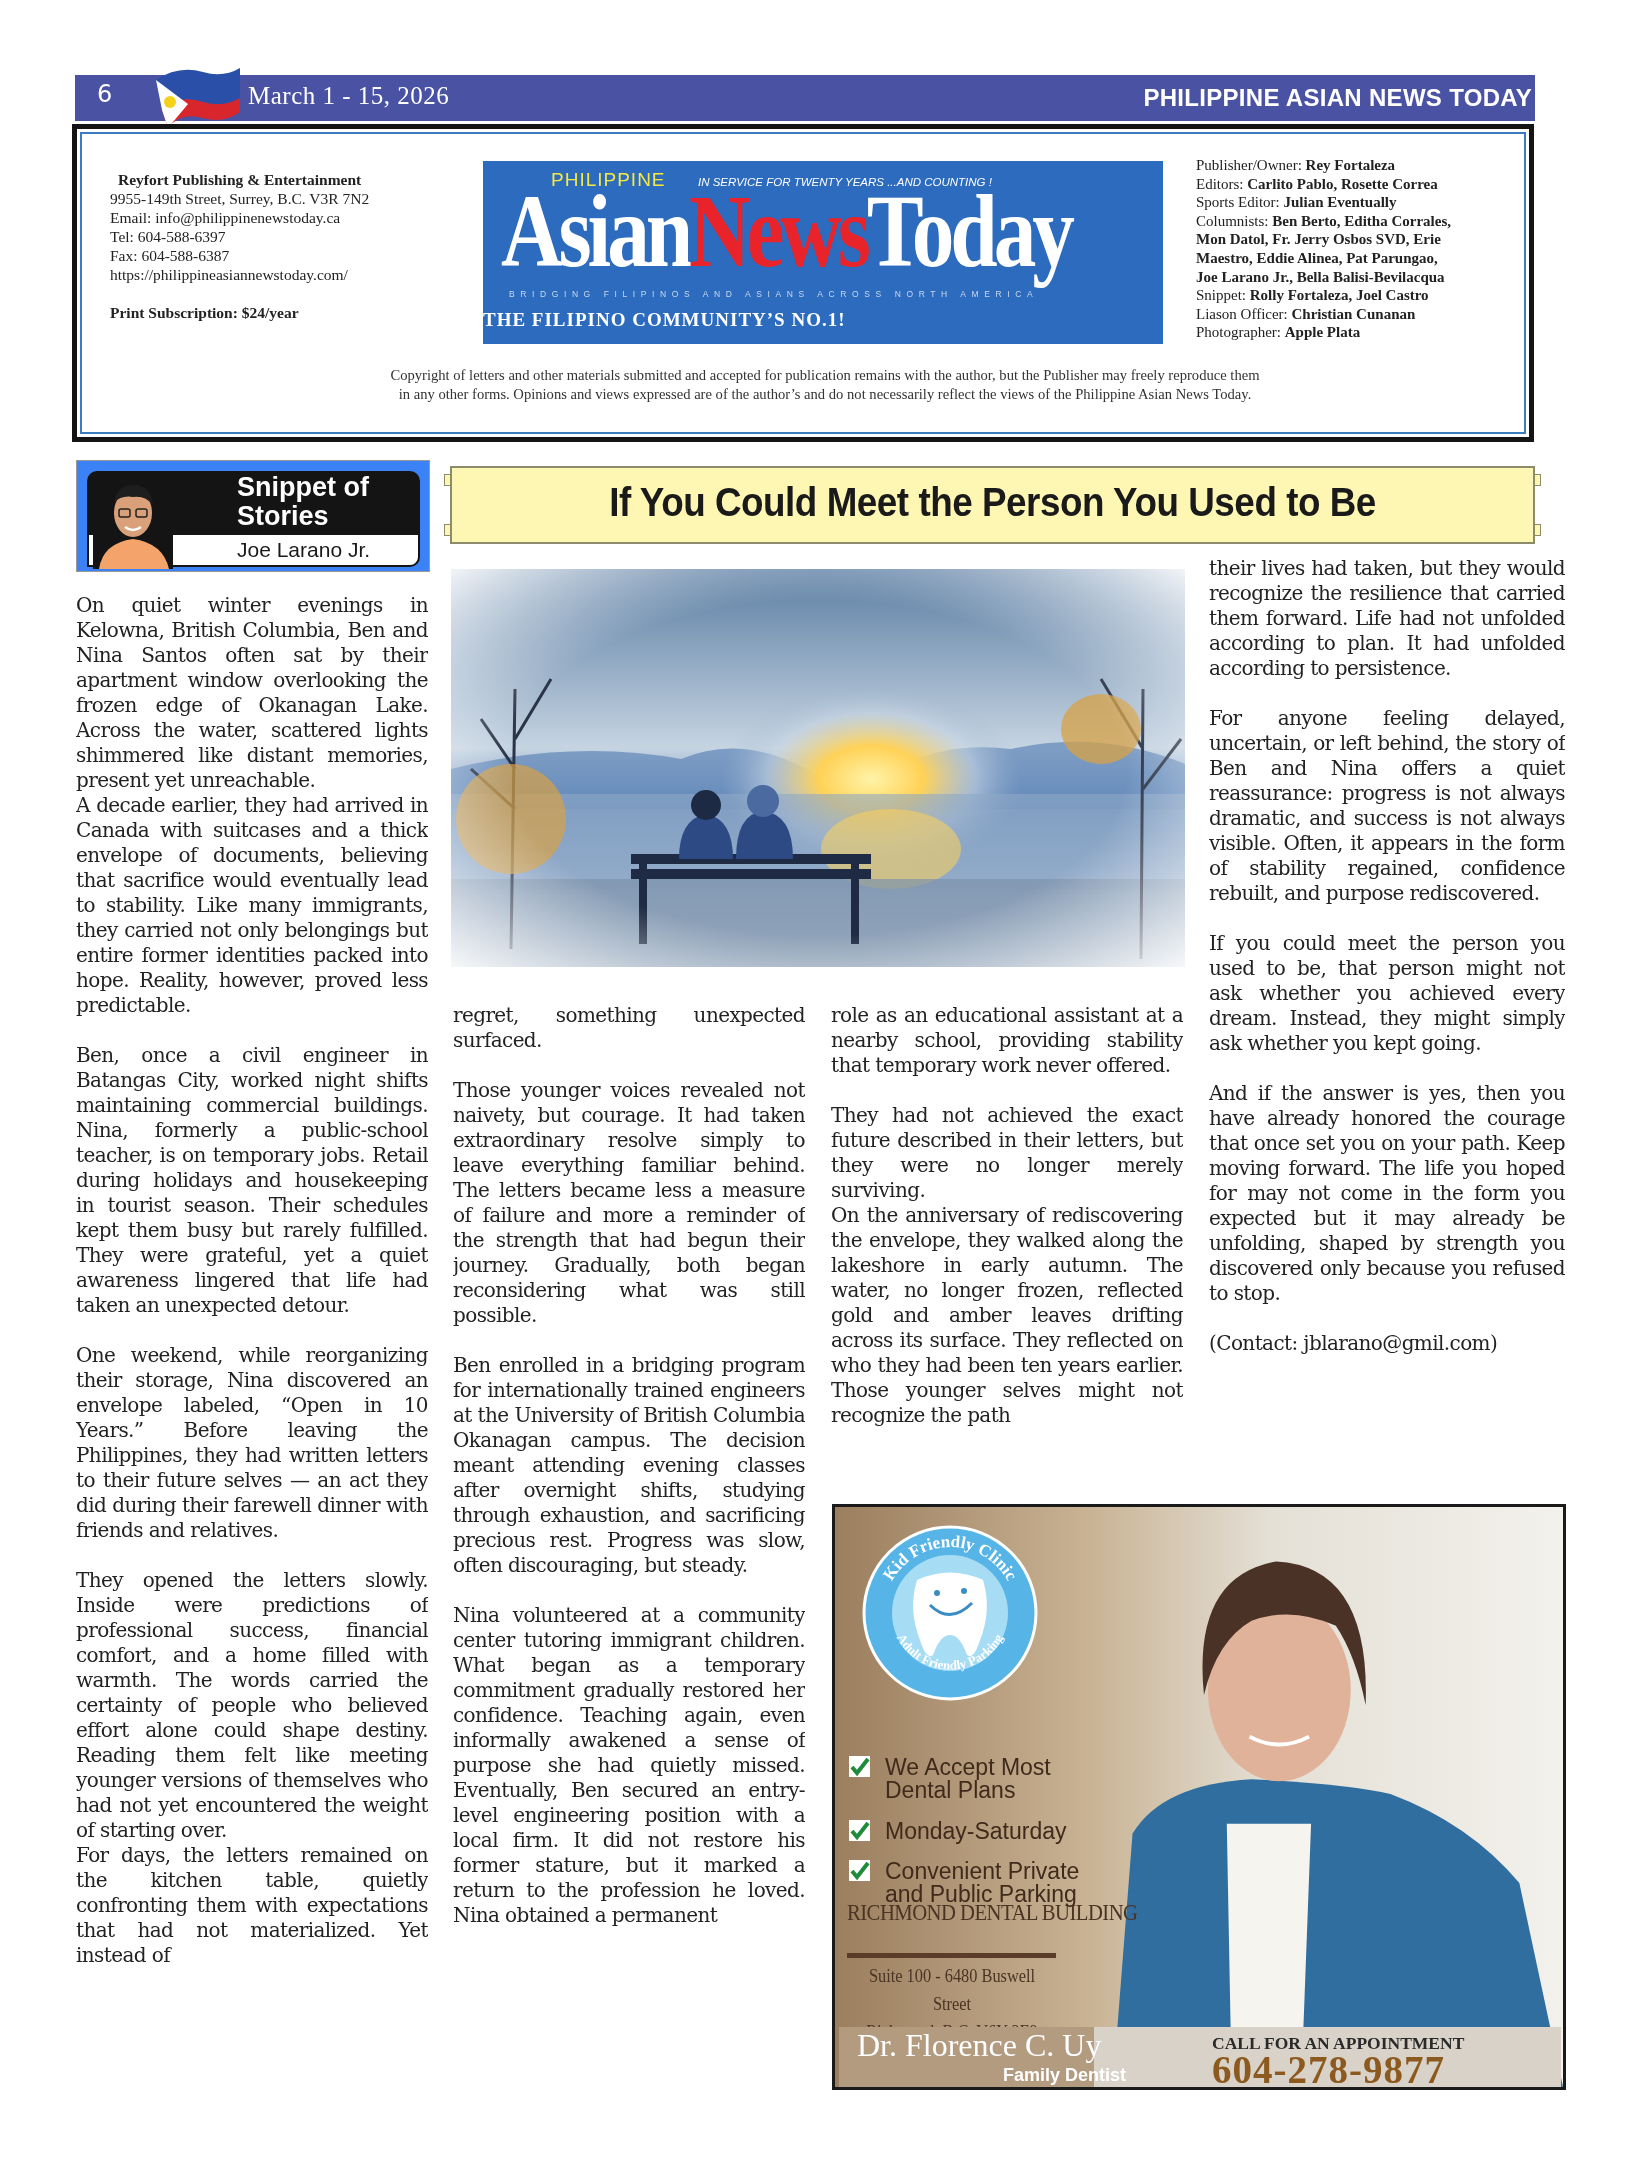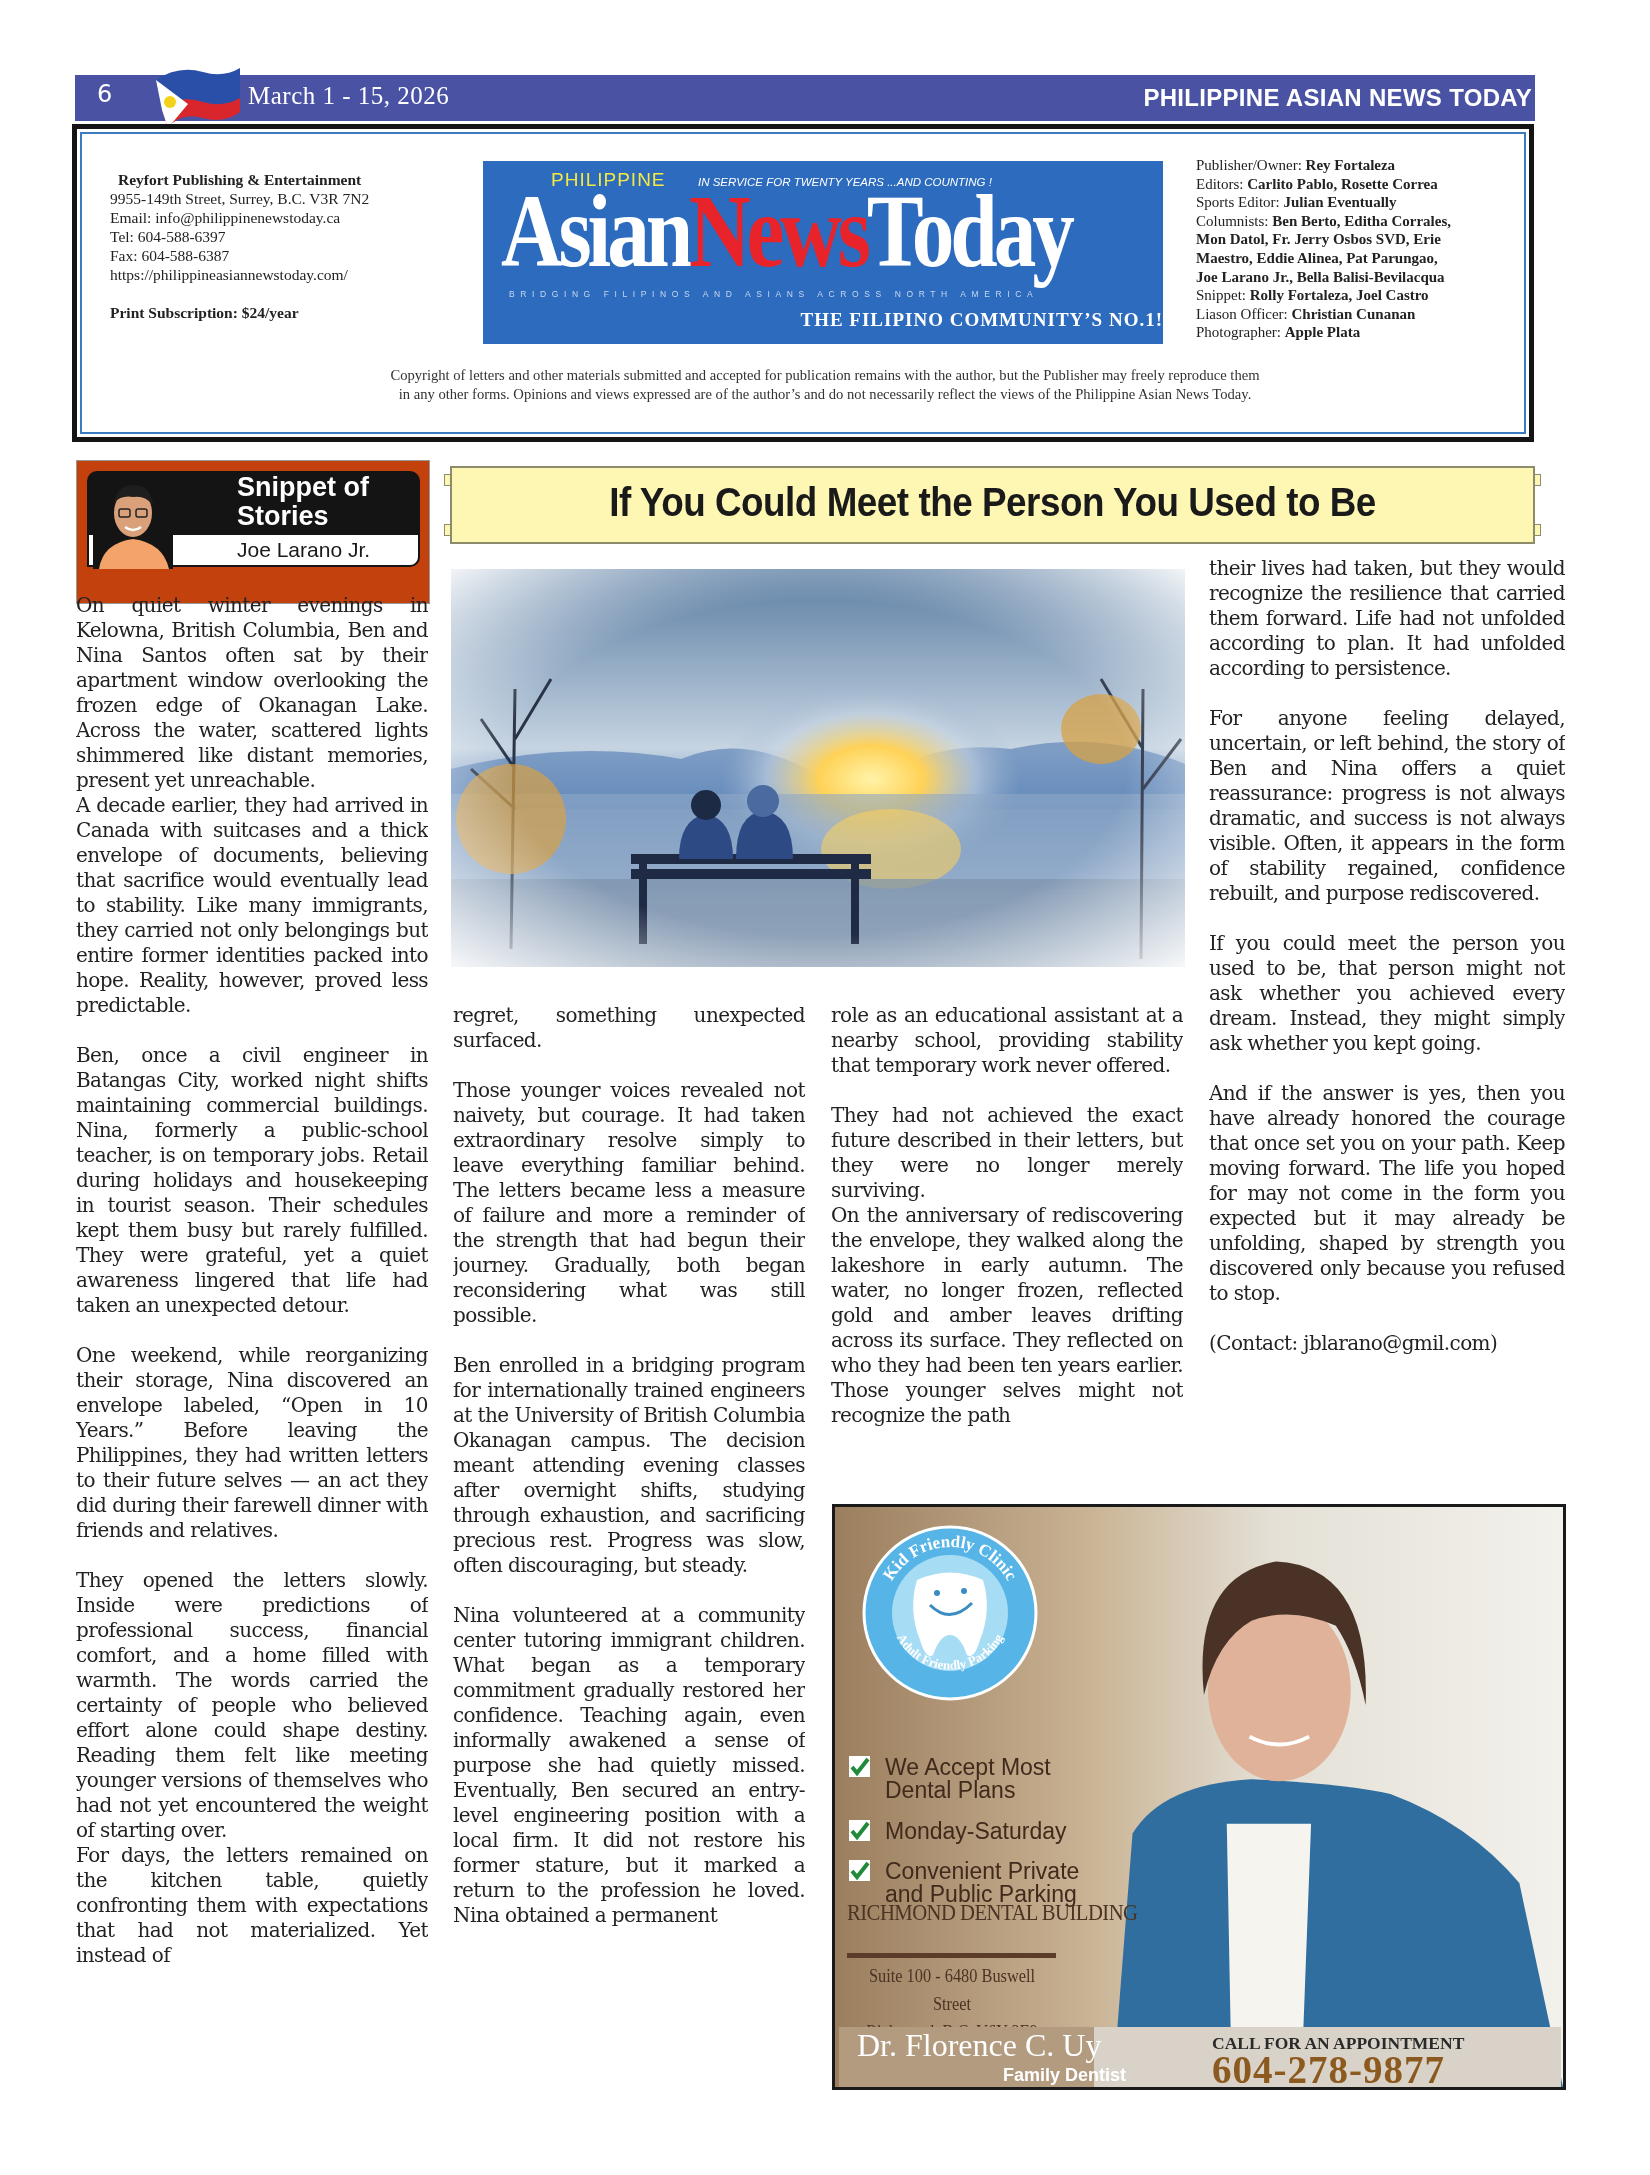--- a/index.html
+++ b/index.html
@@ -20,29 +20,29 @@
   .pub-info .b { font-weight: bold; text-align: center; }
   .pub-info .sub { margin-top: 19px; font-weight: bold; }
 
   .logo { position: absolute; left: 483px; top: 161px; width: 680px; height: 183px; background: #2c6bbd; overflow: hidden; }
   .logo .ph { position: absolute; left: 68px; top: 8px; color: #f4e842; font-family: "Liberation Sans", sans-serif; font-size: 19px; letter-spacing: 1px; }
   .logo .service { position: absolute; left: 215px; top: 15px; color: #fff; font-family: "Liberation Sans", sans-serif; font-style: italic; font-size: 11.5px; }
   .logo .wordmark { position: absolute; left: 18px; top: 10px; font-family: "Liberation Serif", serif; font-weight: bold; font-size: 104px; line-height: 120px; letter-spacing: -5px; transform: scaleX(0.82); transform-origin: left top; white-space: nowrap; }
   .logo .wordmark .w { color: #fff; }
   .logo .wordmark .r { color: #e8232a; }
   .logo .bridge { position: absolute; left: 26px; top: 128px; color: #c9d8ee; font-family: "Liberation Sans", sans-serif; font-size: 8.5px; letter-spacing: 5.6px; white-space: nowrap; }
-  .logo .no1 { position: absolute; left: 0; right: 0; top: 148px; text-align: right; color: #fff; font-family: "Liberation Serif", serif; font-weight: bold; font-size: 19px; letter-spacing: 1px; }
+  .logo .no1 { position: absolute; left: 0; right: 0; top: 148px; text-align: left; color: #fff; font-family: "Liberation Serif", serif; font-weight: bold; font-size: 19px; letter-spacing: 1px; }
 
   .staff { position: absolute; left: 1196px; top: 156px; font-family: "Liberation Serif", serif; font-size: 15px; line-height: 18.6px; color: #222; }
   .staff b { font-weight: bold; }
 
   .copyright { position: absolute; left: 150px; top: 366px; width: 1350px; text-align: center; font-family: "Liberation Serif", serif; font-size: 14.6px; line-height: 19px; color: #333; }
 
   
-  .badge { position: absolute; left: 76px; top: 460px; width: 354px; height: 144px; border: 1px solid #999; background: #c2410c; }
+  .badge { position: absolute; left: 76px; top: 460px; width: 354px; height: 112px; border: 1px solid #999; background: #3b82f6; }
   .badge-dark { position: absolute; left: 10px; top: 10px; width: 333px; height: 64px; background: #141414; border-radius: 10px 10px 0 0; }
   .badge-light { position: absolute; left: 10px; top: 74px; width: 333px; height: 32px; background: #fff; border: 2px solid #141414; border-top: none; border-radius: 0 0 10px 0; }
   .badge-photo { position: absolute; left: 16px; top: 12px; width: 80px; height: 96px; }
   .badge-title { position: absolute; left: 160px; top: 12px; color: #fff; font-family: "Liberation Sans", sans-serif; font-weight: bold; font-size: 27px; line-height: 29px; }
   .badge-author { position: absolute; left: 160px; top: 77px; color: #1a1a1a; font-family: "Liberation Sans", sans-serif; font-size: 21px; }
 
   
   .headline { position: absolute; left: 440px; top: 466px; width: 1105px; height: 78px; }
   .headline-box { position: absolute; left: 10px; top: 0; right: 10px; bottom: 0; background: #fdf7b3; border: 2px solid #8c8c6c; }
   .headline-text { position: absolute; left: 0; right: 0; top: 14px; text-align: center; font-family: "Liberation Sans", sans-serif; font-weight: bold; font-size: 40px; letter-spacing: -0.5px; color: #1a1a1a; transform: scaleX(0.92); }

